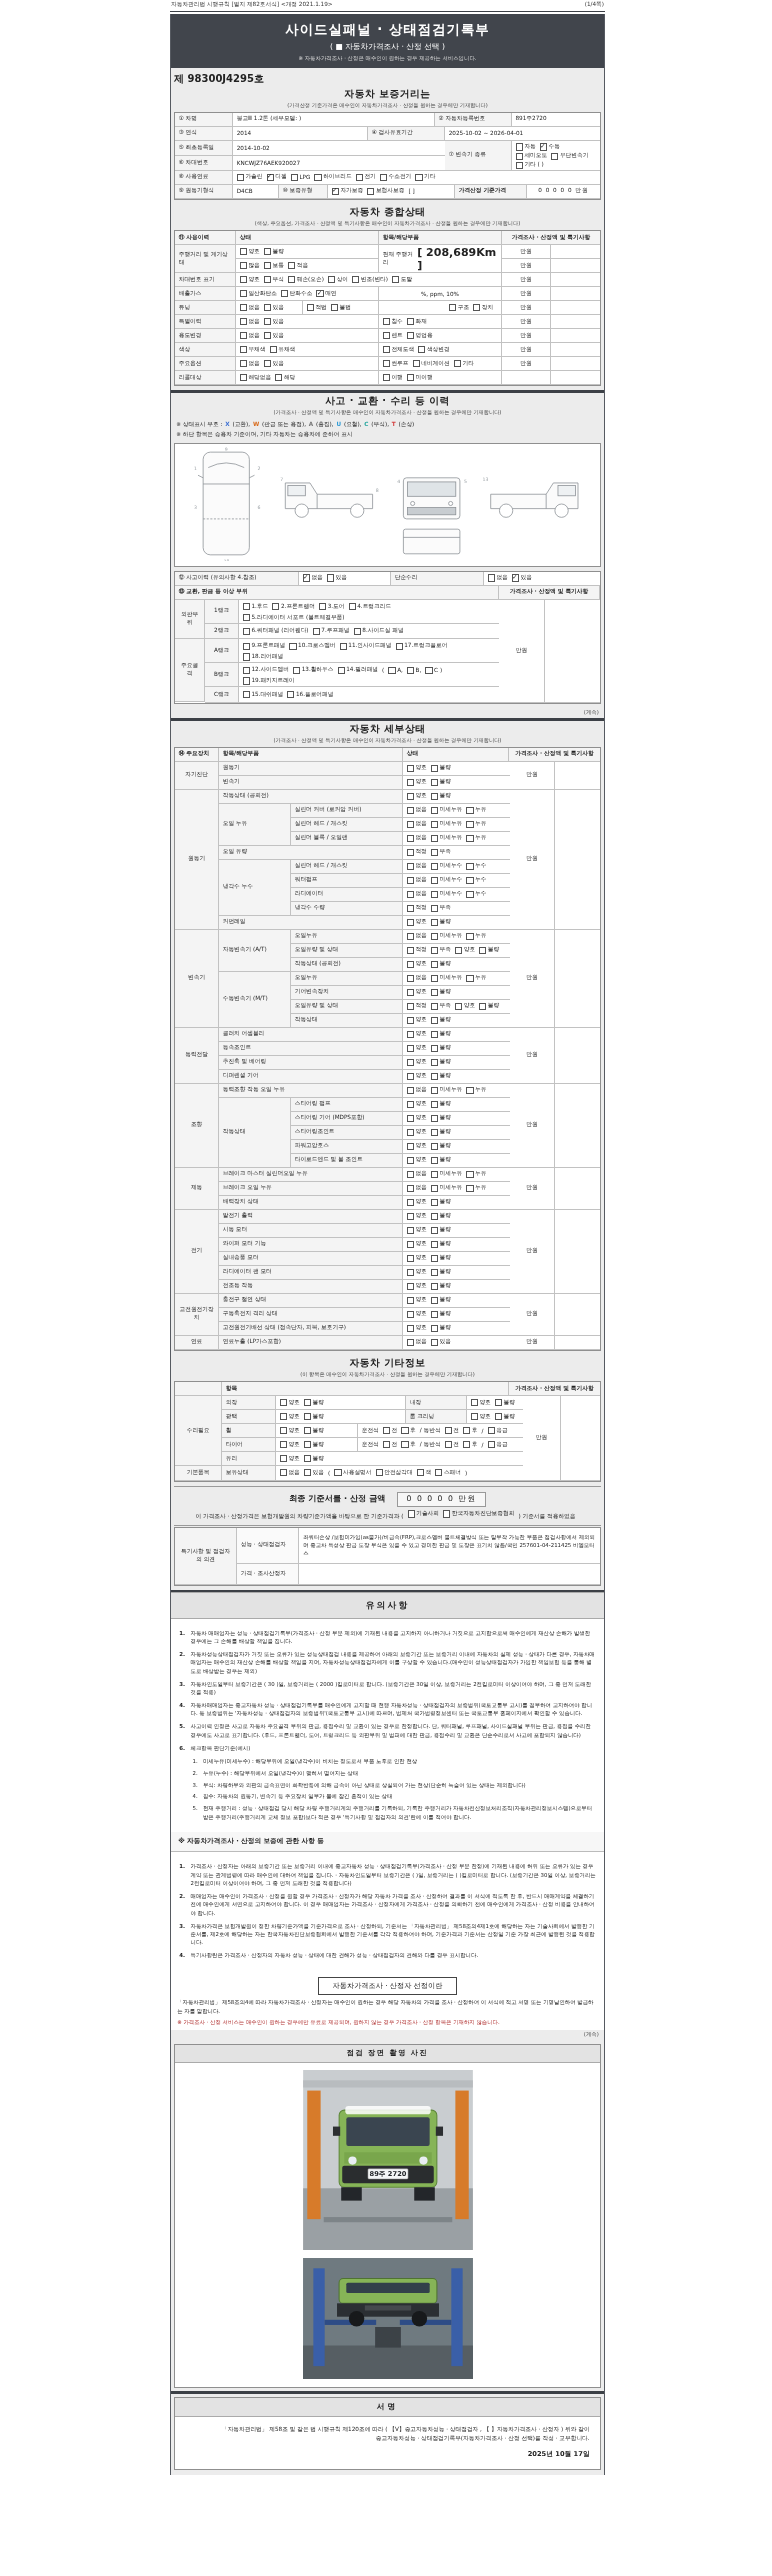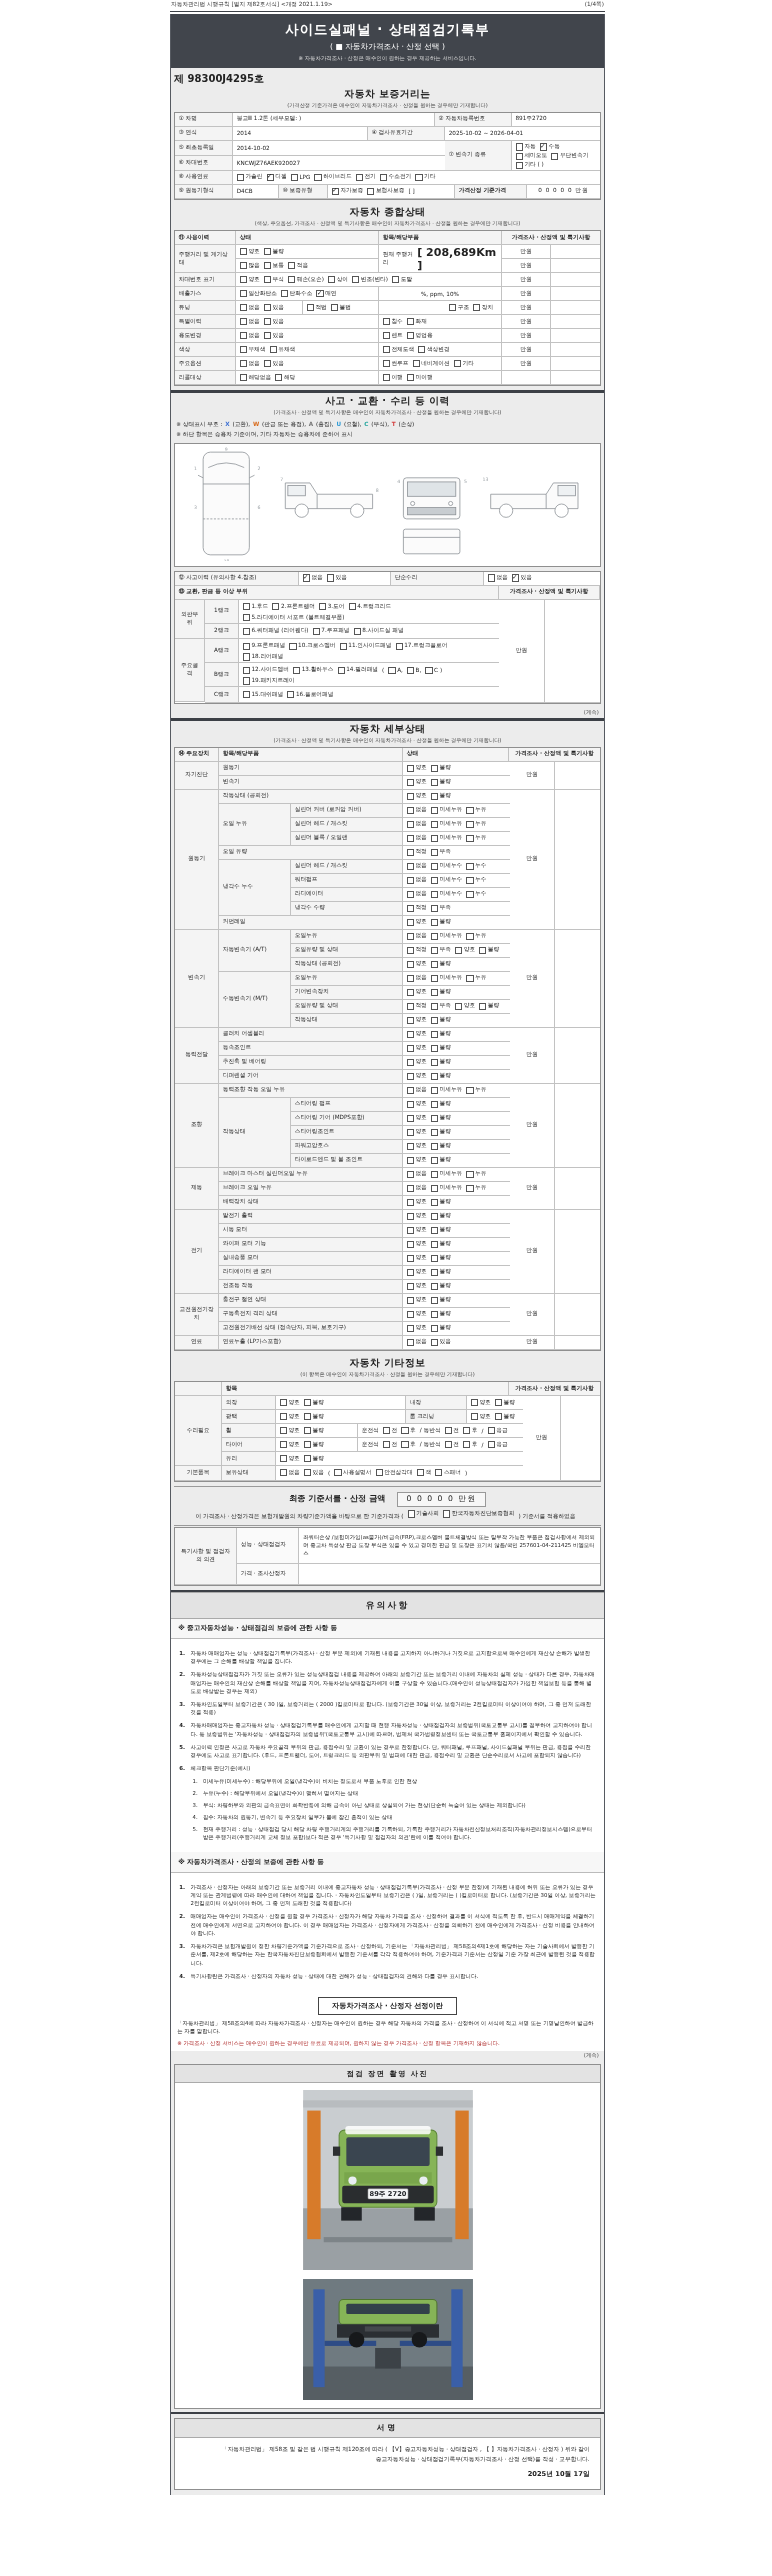--- a/index.html
+++ b/index.html
@@ -41,21 +41,21 @@
   .controw{display:flex;justify-content:flex-end;font-size:5.4px;color:#444;padding:1px 5.2px 2.1px 0;}
   .noticebar{background:#e3e3e3;border-top:0.5px solid #aaa;border-bottom:0.5px solid #aaa;text-align:center;
      font-size:8.8px;font-weight:bold;padding:6.2px 0;letter-spacing:2.1px;}
   .subnotice{background:#f7f7f7;border-bottom:0.5px solid #bbb;font-size:6.7px;font-weight:bold;padding:5.2px 7.2px;}
   .notes{background:#fff;padding:5.2px 8.2px 7.2px 8.2px;font-size:5.4px;line-height:1.55;color:#222;}
   .ni{display:flex;margin:4.6px 0;}
   .ni .nn{width:11.3px;flex:none;font-weight:bold;}
   .ni .nt{flex:1;}
   .nsub{display:flex;margin:3.6px 0 3.6px 13.4px;}
   .nsub .nn{width:10.3px;flex:none;}
-  .btnbox{display:inline-block;border:1px solid #444;background:#fff;padding:3.1px 13.4px;font-size:7.2px;font-weight:bold;}
+  .btnbox{display:inline-block;border:1px solid #444;background:#fff;padding:3.1px 13.4px;font-size:7.2px;font-weight:normal;}
   .selwrap{background:#fff;text-align:center;padding:5.2px 6.2px 4.1px 6.2px;}
   .selline{font-size:5.4px;text-align:left;margin-top:3.6px;line-height:1.5;}
   .selline.red{color:#b03030;}
   .photosbox{background:#fff;border:0.5px solid #8f8f8f;margin:3.1px 3.1px 3.1px 3.1px;}
   .photottl{background:#e3e3e3;border-bottom:0.5px solid #aaa;text-align:center;font-size:7.2px;font-weight:bold;padding:3.6px 0;letter-spacing:1.5px;}
   .photoarea{display:flex;flex-direction:column;align-items:center;padding:7.2px 0 8.2px 0;gap:8.2px;}
   .signbox{background:#fff;border:0.5px solid #8f8f8f;margin:3.1px 3.1px 0 3.1px;}
   .signttl{background:#e3e3e3;border-bottom:0.5px solid #aaa;text-align:center;font-size:7.7px;font-weight:bold;padding:4.1px 0;letter-spacing:3.1px;}
   .signbody{text-align:right;font-size:5.7px;padding:7.2px 10.3px 8.2px 10.3px;line-height:1.7;}
   .signdate{font-size:6.7px;font-weight:bold;margin-top:5.2px;}
@@ -1638,21 +1638,20 @@
           <div class="r" style="height:20.6px">
             <div class="c owho">가격 · 조사산정자</div>
             <div class="c otxt"></div>
           </div>
         </div>
       </div>
     </div>
 
     <div class="darkbar"></div>
     <div class="noticebar">유의사항</div>
-    <div class="subnotice">※ 중고자동차성능 · 상태점검의 보증에 관한 사항 등</div>
     <div class="notes" id="notes-host">
           <div class="ni">
             <span class="nn">1.</span>
             <span class="nt">자동차 매매업자는 성능 · 상태점검기록부(가격조사 · 산정 부분 제외)에 기재된 내용을 고지하지 아니하거나 거짓으로 고지함으로써 매수인에게 재산상 손해가 발생한 경우에는 그 손해를 배상할 책임을 집니다.</span>
           </div>
           <div class="ni">
             <span class="nn">2.</span>
             <span class="nt">자동차성능상태점검자가 거짓 또는 오류가 있는 성능상태점검 내용을 제공하여 아래의 보증기간 또는 보증거리 이내에 자동차의 실제 성능 · 상태가 다른 경우, 자동차매매업자는 매수인의 재산상 손해를 배상할 책임을 지며, 자동차성능상태점검자에게 이를 구상할 수 있습니다.(매수인이 성능상태점검자가 가입한 책임보험 등을 통해 별도로 배상받는 경우는 제외)</span>
           </div>
           <div class="ni">

